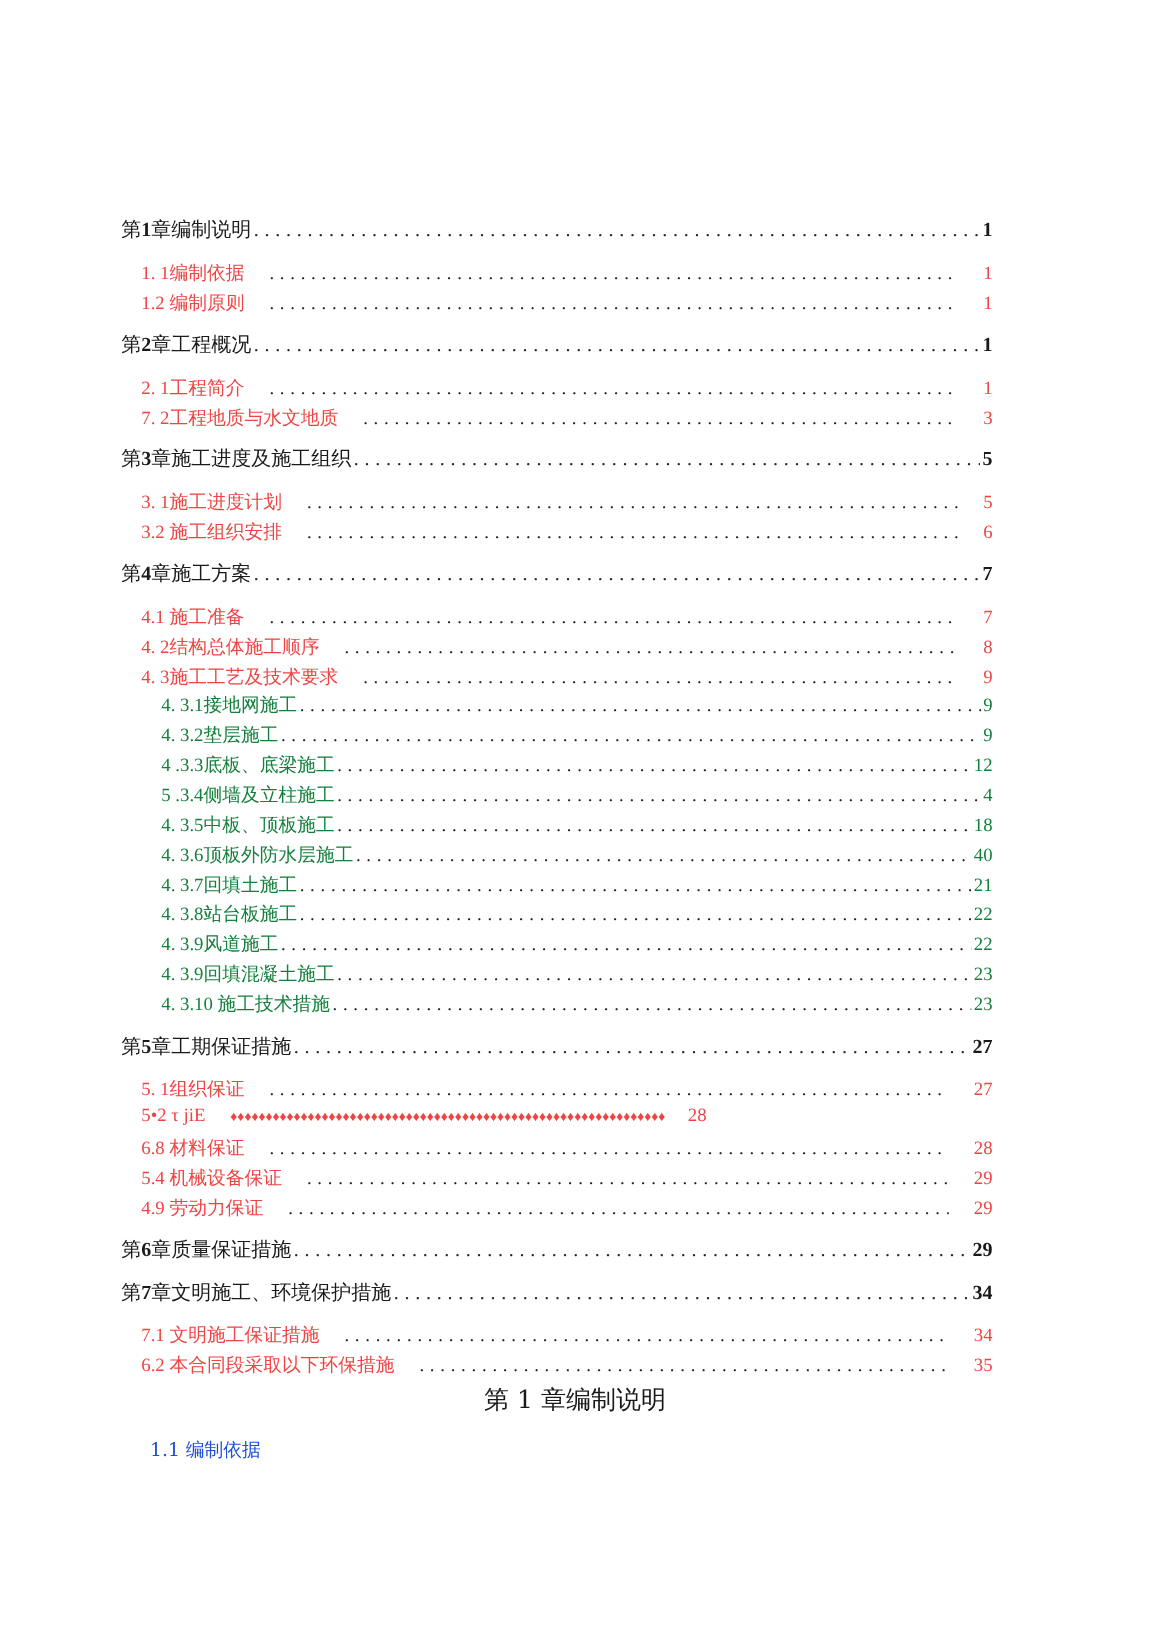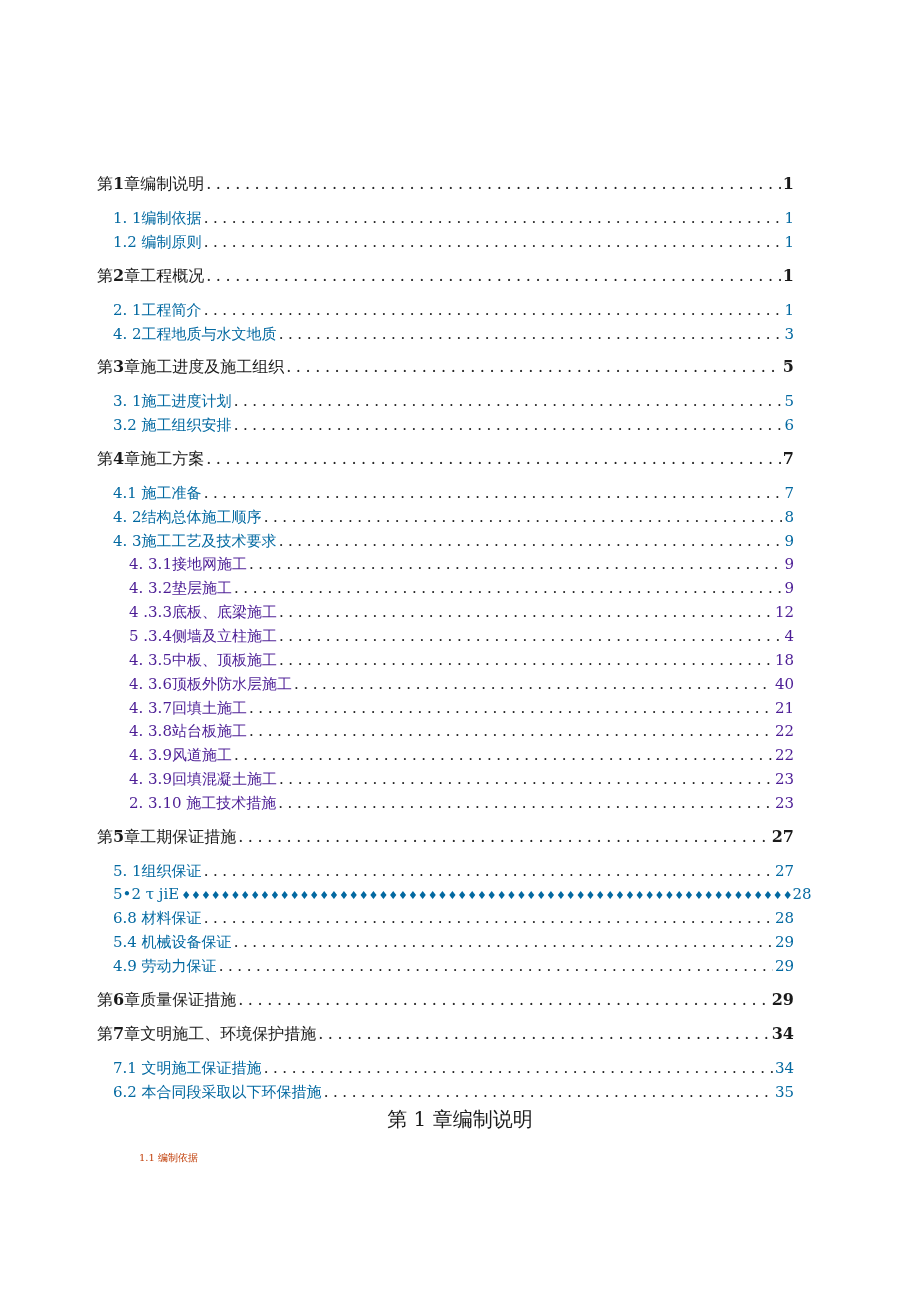--- a/index.html
+++ b/index.html
@@ -21,20 +21,21 @@
       top: 0;
       width: 920px;
     }
     .row {
       position: absolute;
       display: flex;
       align-items: baseline;
       white-space: nowrap;
       overflow: hidden;
       right: 126px;
+      font-family: Liberation Serif, serif;
     }
     .row .label {
       flex: 0 0 auto;
       padding-right: 2px;
     }
     .row .leader {
       flex: 1 1 auto;
       overflow: hidden;
       letter-spacing: 4.6px;
       color: #222;
@@ -48,49 +49,50 @@
     }
     .chapter {
       font-size: 16px;
       left: 97px;
     }
     .chapter .page { font-weight: bold; }
     .chapter .num { font-weight: bold; }
     .section {
       font-size: 15px;
       left: 113px;
-      color: #0369a1;
+      color: #ef4444;
+      gap: 18px;
     }
     .subsection {
       font-size: 15px;
       left: 129px;
-      color: #4c1d95;
+      color: #15803d;
     }
     .row.broken {
       right: auto;
     }
     .row.broken .diamonds {
       letter-spacing: 0px;
       font-size: 11px;
     }
     .heading {
       position: absolute;
       left: 0;
       width: 920px;
       top: 1106px;
       text-align: center;
       font-size: 20px;
       color: #1a1a1a;
     }
     .body-sub {
       position: absolute;
-      left: 139px;
+      left: 120px;
       top: 1151px;
-      font-size: 10px;
-      color: #c2410c;
+      font-size: 15px;
+      color: #1d4ed8;
     }
   </style>
 </head>
 <body>
 
 <div class="toc">
 
   <div class="row chapter" style="top:174px">
     <span class="label"><span>第</span><span class="num">1</span><span>章编制说明</span></span>
     <span class="leader"></span>
@@ -111,21 +113,21 @@
     <span class="label"><span>第</span><span class="num">2</span><span>章工程概况</span></span>
     <span class="leader"></span>
     <span class="page">1</span>
   </div>
   <div class="row section" style="top:301px">
     <span class="label">2. 1工程简介</span>
     <span class="leader"></span>
     <span class="page">1</span>
   </div>
   <div class="row section" style="top:325px">
-    <span class="label">4. 2工程地质与水文地质</span>
+    <span class="label">7. 2工程地质与水文地质</span>
     <span class="leader"></span>
     <span class="page">3</span>
   </div>
 
   <div class="row chapter" style="top:357px">
     <span class="label"><span>第</span><span class="num">3</span><span>章施工进度及施工组织</span></span>
     <span class="leader"></span>
     <span class="page">5</span>
   </div>
   <div class="row section" style="top:392px">
@@ -203,21 +205,21 @@
     <span class="label">4. 3.9风道施工</span>
     <span class="leader"></span>
     <span class="page">22</span>
   </div>
   <div class="row subsection" style="top:770px">
     <span class="label">4. 3.9回填混凝土施工</span>
     <span class="leader"></span>
     <span class="page">23</span>
   </div>
   <div class="row subsection" style="top:794px">
-    <span class="label">2. 3.10 施工技术措施</span>
+    <span class="label">4. 3.10 施工技术措施</span>
     <span class="leader"></span>
     <span class="page">23</span>
   </div>
 
   <div class="row chapter" style="top:827px">
     <span class="label"><span>第</span><span class="num">5</span><span>章工期保证措施</span></span>
     <span class="leader"></span>
     <span class="page">27</span>
   </div>
   <div class="row section" style="top:862px">

